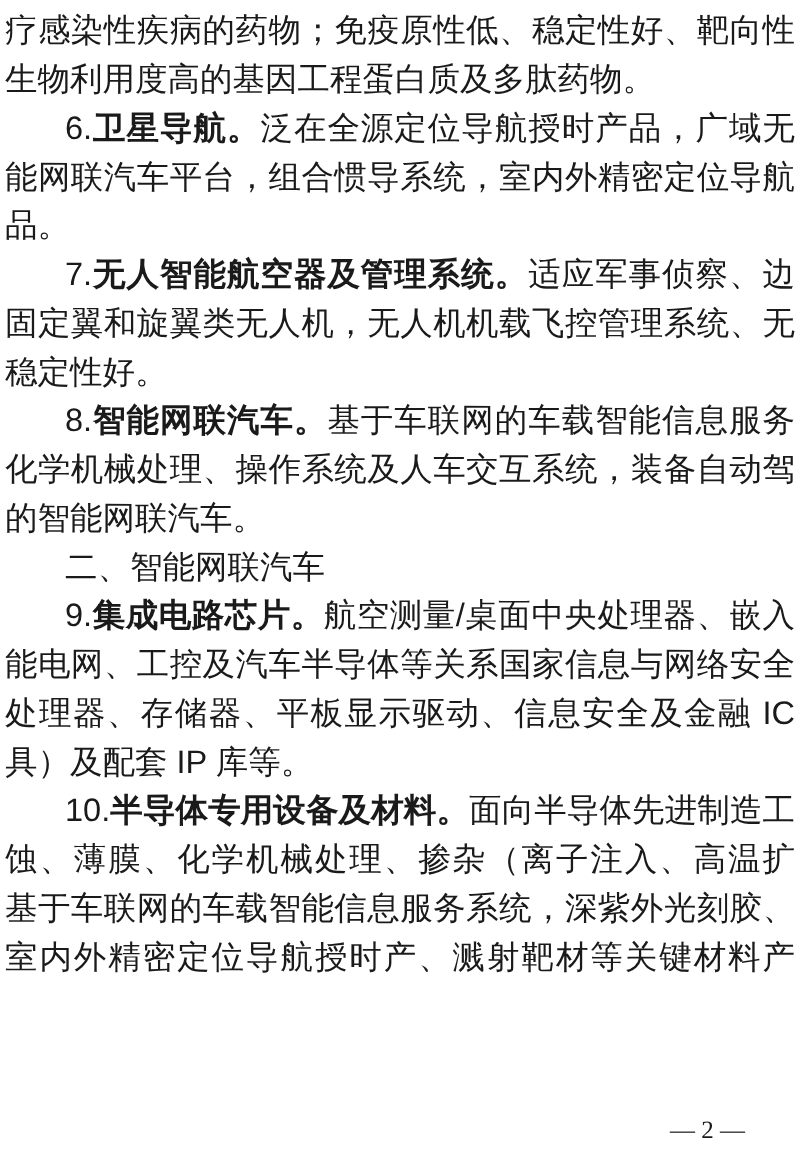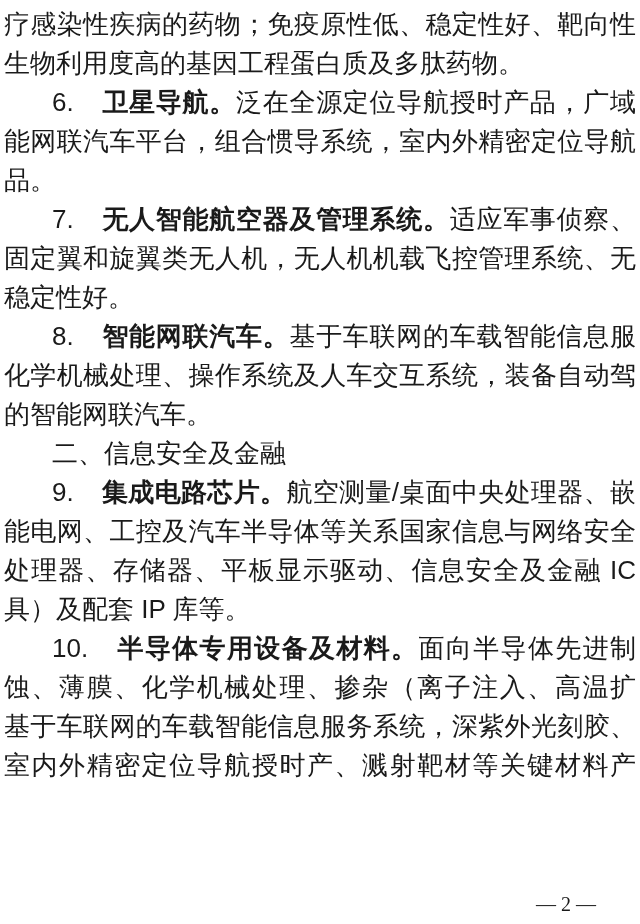--- a/index.html
+++ b/index.html
@@ -32,21 +32,20 @@
     overflow: hidden;
   }
   .line.fill {
     text-align-last: justify;
   }
   .line.indent {
     padding-left: 48px;
   }
   .seg-bold {
     font-weight: 800;
-    margin-left: 28px;
   }
   .footer {
     position: absolute;
     right: 44px;
     bottom: 8px;
     font-family: "Liberation Serif", serif;
     font-size: 20px;
     line-height: 24px;
     color: #1a1a1a;
   }
@@ -60,21 +59,21 @@
       <div class="line"><span>生物利用度高的基因工程蛋白质及多肽药物。</span></div>
       <div class="line indent fill"><span>6.</span><span class="seg-bold">卫星导航。</span><span>泛在全源定位导航授时产品，广域无缝高精度</span></div>
       <div class="line fill"><span>能网联汽车平台，组合惯导系统，室内外精密定位导航授时产</span></div>
       <div class="line"><span>品。</span></div>
       <div class="line indent fill"><span>7.</span><span class="seg-bold">无人智能航空器及管理系统。</span><span>适应军事侦察、边境巡逻、</span></div>
       <div class="line fill"><span>固定翼和旋翼类无人机，无人机机载飞控管理系统、无人机交通</span></div>
       <div class="line"><span>稳定性好。</span></div>
       <div class="line indent fill"><span>8.</span><span class="seg-bold">智能网联汽车。</span><span>基于车联网的车载智能信息服务系统，智</span></div>
       <div class="line fill"><span>化学机械处理、操作系统及人车交互系统，装备自动驾驶系统</span></div>
       <div class="line"><span>的智能网联汽车。</span></div>
-      <div class="line indent"><span>二、信息安全及金融</span></div>
+      <div class="line indent"><span>二、智能网联汽车</span></div>
       <div class="line indent fill"><span>9.</span><span class="seg-bold">集成电路芯片。</span><span>航空测量/桌面中央处理器、嵌入式中央</span></div>
       <div class="line fill"><span>能电网、工控及汽车半导体等关系国家信息与网络安全及电子整</span></div>
       <div class="line fill"><span>处理器、存储器、平板显示驱动、信息安全及金融 IC 卡芯片、智</span></div>
       <div class="line"><span>具）及配套 IP 库等。</span></div>
       <div class="line indent fill"><span>10.</span><span class="seg-bold">半导体专用设备及材料。</span><span>面向半导体先进制造工艺的刻</span></div>
       <div class="line fill"><span>蚀、薄膜、化学机械处理、掺杂（离子注入、高温扩散）和检测</span></div>
       <div class="line fill"><span>基于车联网的车载智能信息服务系统，深紫外光刻胶、抛光材料、</span></div>
       <div class="line fill"><span>室内外精密定位导航授时产、溅射靶材等关键材料产品，芯片</span></div>
     </div>
   <div class="footer">

